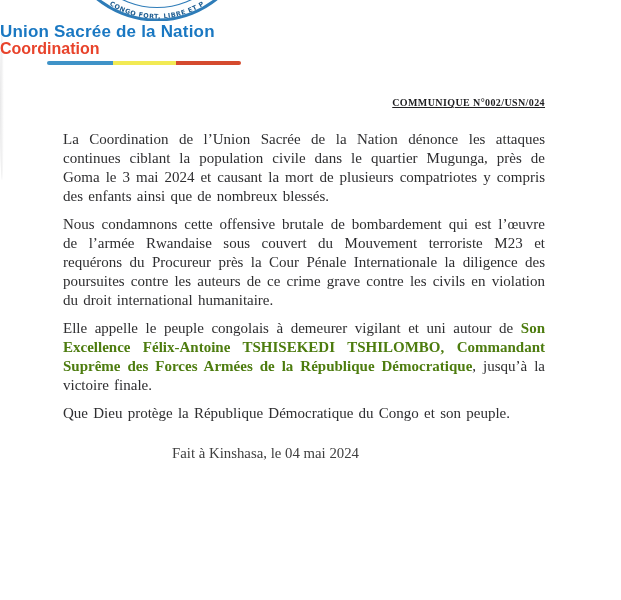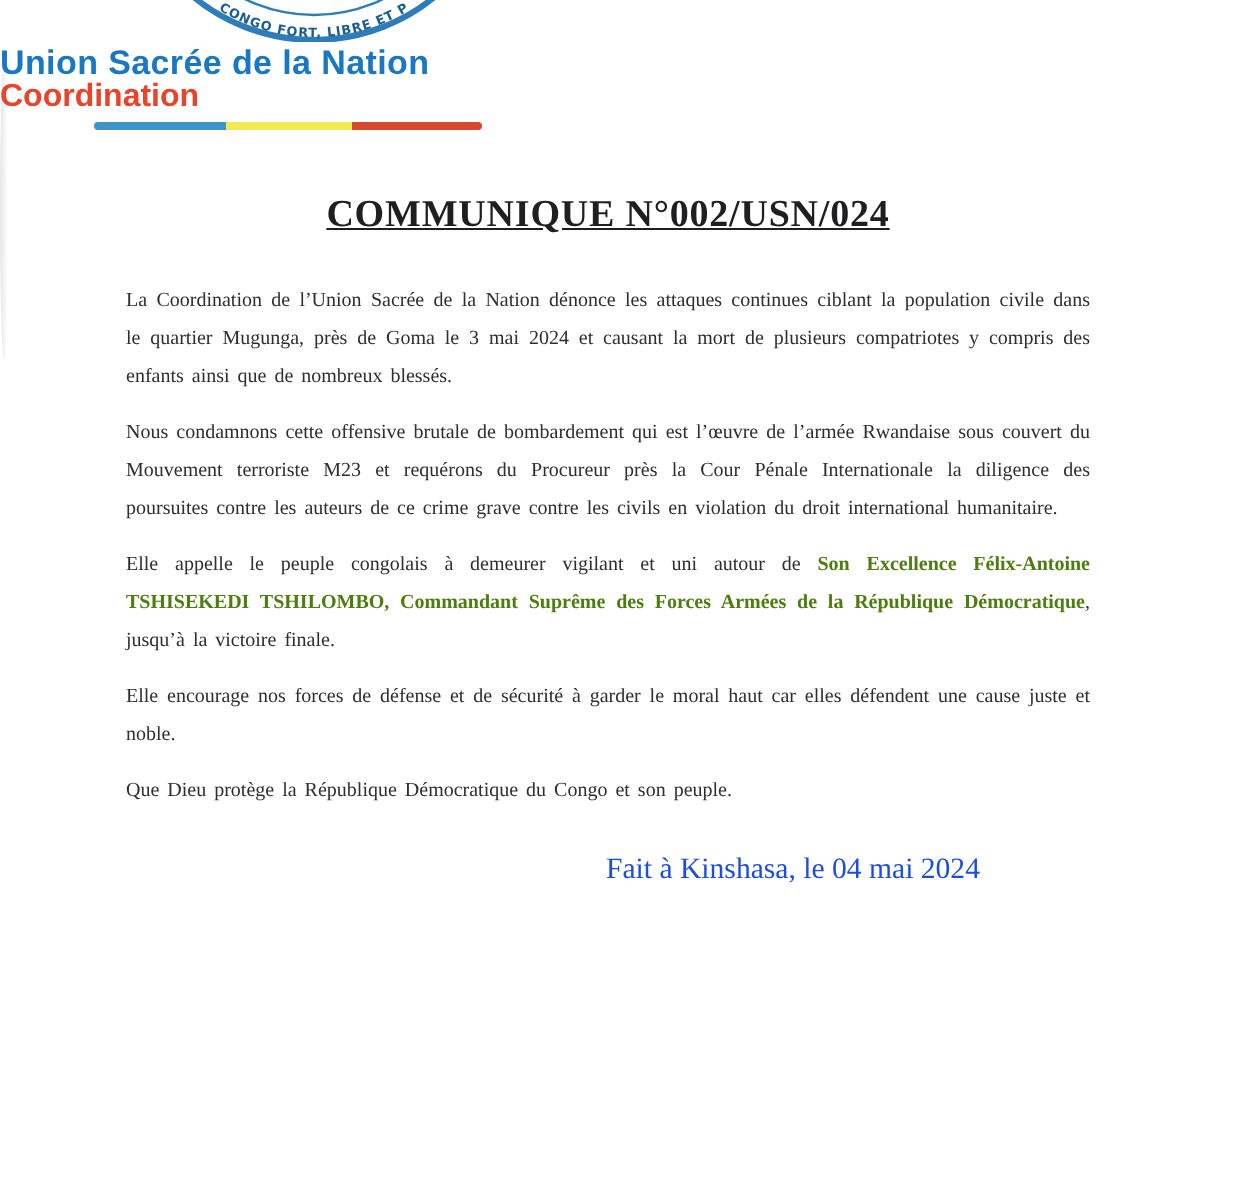--- a/index.html
+++ b/index.html
@@ -40,41 +40,40 @@
   }
   .flag-rule { position: absolute; top: 61px; left: 47px; display: flex; height: 4px; }
   .flag-rule span { height: 4px; display: block; }
   .flag-blue   { width: 66px; background: #3f93c8; border-radius: 2px 0 0 2px; }
   .flag-yellow { width: 63px; background: #f2ea54; }
   .flag-red    { width: 65px; background: #d54a2e; border-radius: 0 2px 2px 0; }
 
   
   .doc-title {
     margin: 27px 76px 0 63px;
-    text-align: center;
-    font-size: 19px; font-weight: bold;
+    text-align: right;
+    font-size: 10px; font-weight: bold;
     text-decoration: underline;
     letter-spacing: 0.4px;
     color: #1f1f22;
   }
   .doc-body {
     margin: 22px 76px 0 63px;
     text-align: justify;
-    font-size: 10px; line-height: 19px;
+    font-size: 15px; line-height: 19px;
     word-spacing: 1.5px;
     font-family: Liberation Serif, serif;
   }
   .doc-body p { margin: 0 0 9px 0; }
   .doc-body strong { font-weight: bold; color: #4d7c0f; }
 
   .closing {
-    text-align: center;
     padding-left: 172px;
     font-size: 14.8px;
-    color: #1d4ed8;
+    color: #404040;
   }
   .closing .place-date { margin: 22px 0 0 0; }
 </style>
 </head>
 <body>
 
 <div class="page">
 
   <div class="scan-edge"></div>
 
@@ -95,21 +94,20 @@
       <span class="flag-red"></span>
     </div>
   </div>
 
   <h1 class="doc-title">COMMUNIQUE N°002/USN/024</h1>
 
   <main class="doc-body">
     <p>La Coordination de l’Union Sacrée de la Nation dénonce les attaques continues ciblant la population civile dans le quartier Mugunga, près de Goma le 3 mai 2024 et causant la mort de plusieurs compatriotes y compris des enfants ainsi que de nombreux blessés.</p>
     <p>Nous condamnons cette offensive brutale de bombardement qui est l’œuvre de l’armée Rwandaise sous couvert du Mouvement terroriste M23 et requérons du Procureur près la Cour Pénale Internationale la diligence des poursuites contre les auteurs de ce crime grave contre les civils en violation du droit international humanitaire.</p>
     <p><span>Elle appelle le peuple congolais à demeurer vigilant et uni autour de </span><strong>Son Excellence Félix-Antoine TSHISEKEDI TSHILOMBO, Commandant Suprême des Forces Armées de la République Démocratique</strong><span>, jusqu’à la victoire finale.</span></p>
-    <p>Elle encourage nos forces de défense et de sécurité à garder le moral haut car elles défendent une cause juste et noble.</p>
     <p>Que Dieu protège la République Démocratique du Congo et son peuple.</p>
   </main>
 
   <footer class="closing">
     <p class="place-date">Fait à Kinshasa, le 04 mai 2024</p>
 
   </footer>
 
 </div>
 

